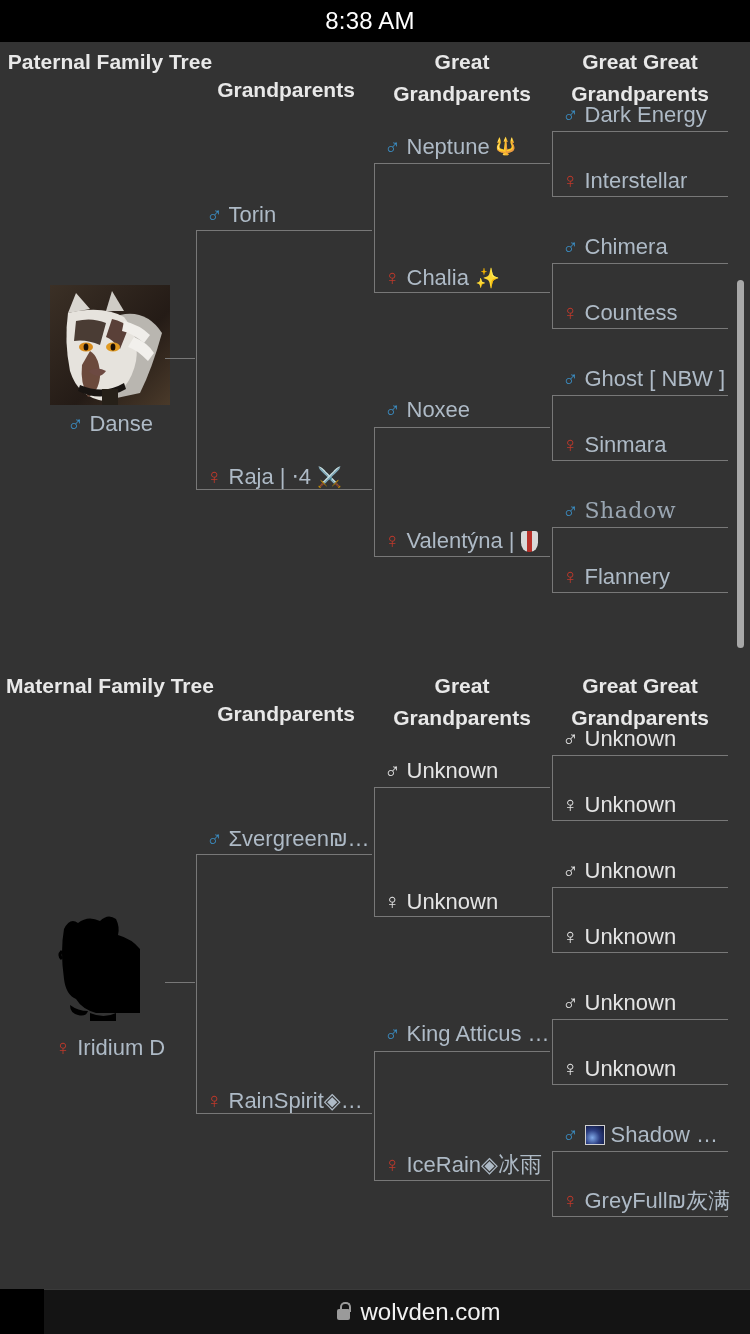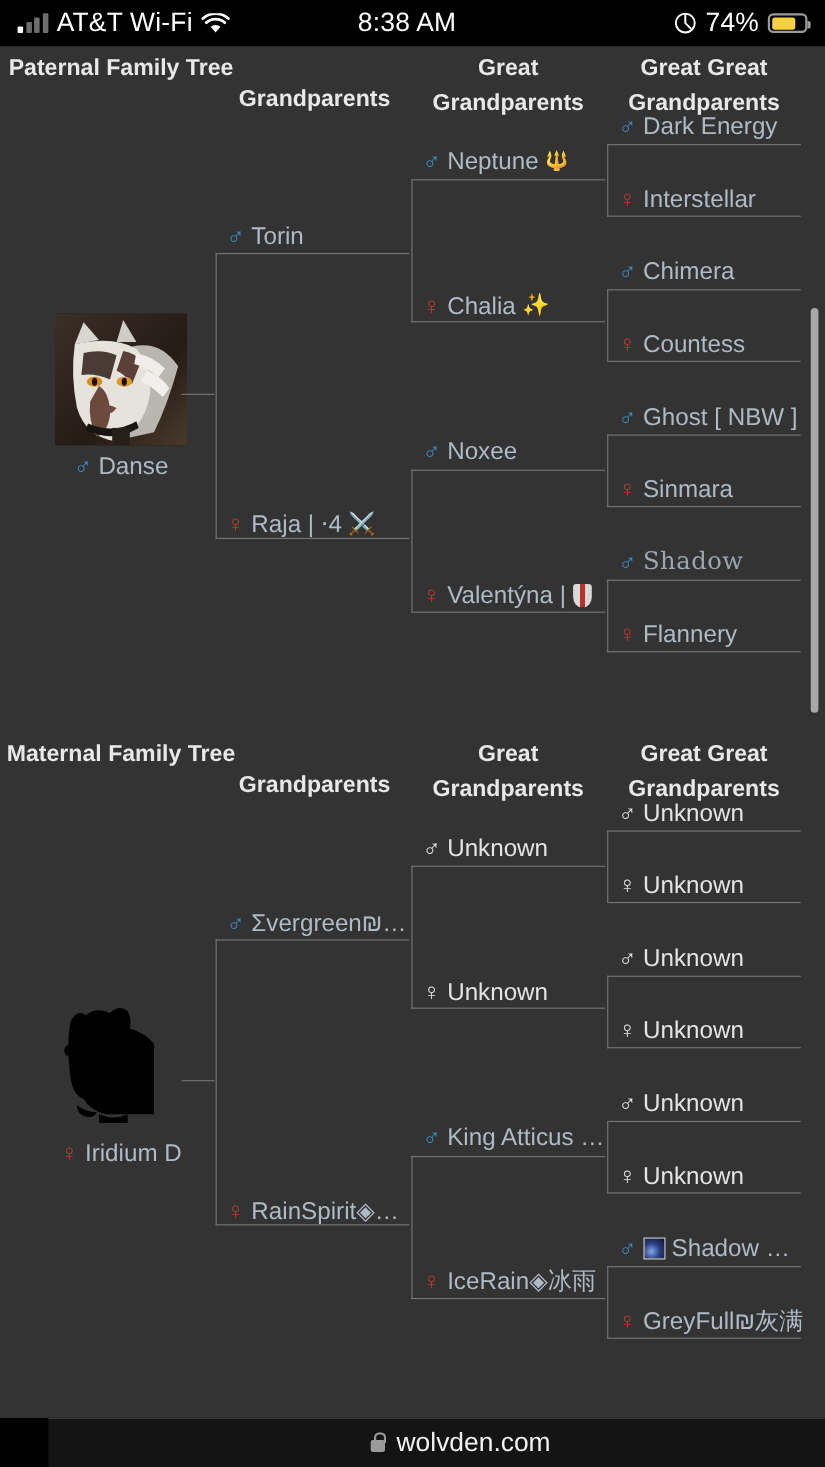--- a/index.html
+++ b/index.html
@@ -140,46 +140,22 @@
   .shield {
     display:inline-block; width:17px; height:21px; vertical-align:-4px;
     background: linear-gradient(90deg,#d9d9d9 0 35%, #b8312a 35% 65%, #d9d9d9 65% 100%);
     border-radius: 3px 3px 45% 45%;
   }
 </style>
 </head>
 <body>
 
 <div id="statusbar">
-  <div id="sb-left">
-    <span class="signal-bars">
-      <i class="b1"></i>
-        <i class="b2"></i>
-        <i class="b3"></i>
-        <i class="b4"></i>
-    </span>
-    <span class="sb-text">AT&amp;T Wi-Fi</span>
-    <svg width="26" height="19" viewBox="0 0 26 19">
-      <path d="M13 17.5 L8.6 12.3 a6.8 6.8 0 0 1 8.8 0 Z" fill="#fff"></path>
-      <path d="M4.6 8.6 a12.6 12.6 0 0 1 16.8 0" stroke="#fff" stroke-width="2.6" fill="none" stroke-linecap="round"></path>
-      <path d="M1.4 4.8 a17.6 17.6 0 0 1 23.2 0" stroke="#fff" stroke-width="2.6" fill="none" stroke-linecap="round"></path>
-    </svg>
-  </div>
   <div id="sb-center">
     <span class="sb-text">8:38 AM</span>
-  </div>
-  <div id="sb-right">
-    <svg width="20" height="20" viewBox="0 0 20 20">
-      <circle cx="10" cy="10" r="8.6" stroke="#fff" stroke-width="1.8" fill="none"></circle>
-      <path d="M10 10 L10 3.2 M10 10 L14.8 14.8" stroke="#fff" stroke-width="1.8" stroke-linecap="round"></path>
-    </svg>
-    <span class="sb-text">74%</span>
-    <span class="battery-shell">
-      <span class="battery-fill" id="batt-fill" style="width: 74%; background: rgb(245, 209, 66);"></span>
-    </span>
   </div>
 </div>
 
 <div id="page">
 
   <div class="hdr-row" style="height:64px;margin-top:4px">
     <div class="hdr c0">Paternal Family Tree</div>
     <div class="hdr c1">Grandparents</div>
     <div class="hdr c2">Great Grandparents</div>
     <div class="hdr c3">Great Great Grandparents</div>

